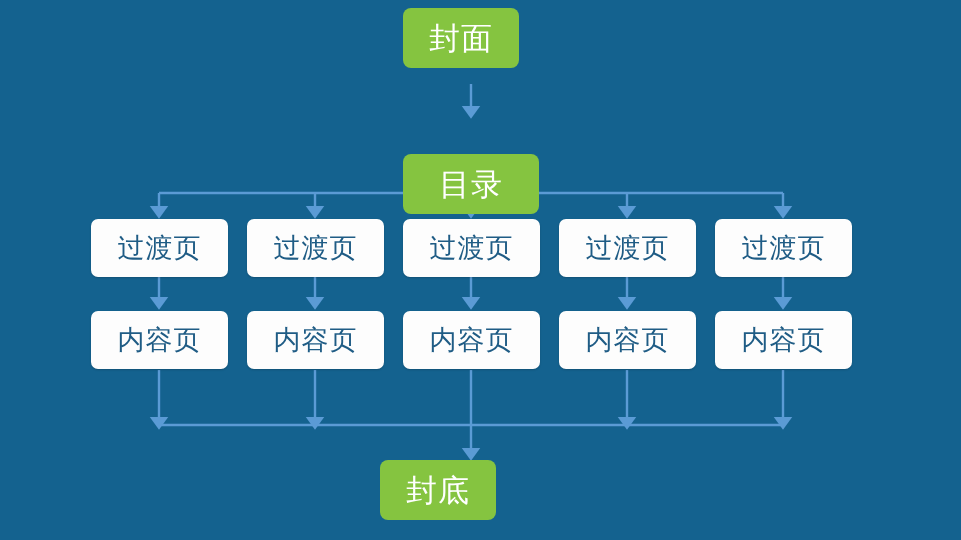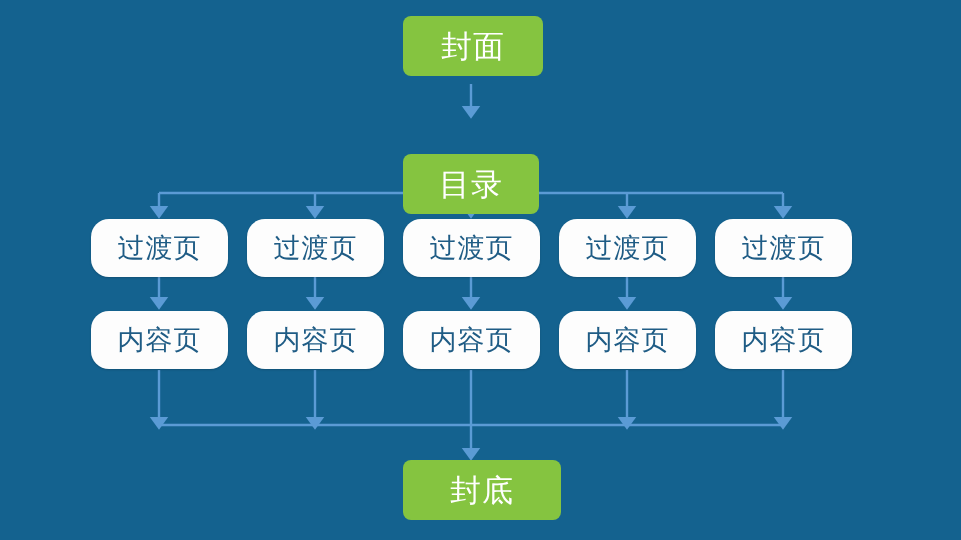--- a/index.html
+++ b/index.html
@@ -24,21 +24,21 @@
     top: 0;
     width: 961px;
     height: 540px;
   }
   .node {
     position: absolute;
     box-sizing: border-box;
     display: flex;
     align-items: center;
     justify-content: center;
-    border-radius: 18px;
+    border-radius: 7px;
     letter-spacing: 1px;
     line-height: 1;
     white-space: nowrap;
     z-index: 3;
   }
   .node-green {
     background: #85c440;
     color: #ffffff;
     font-size: 31px;
     border-radius: 8px;
@@ -87,21 +87,21 @@
       <line x1="471" y1="370" x2="471" y2="425"></line>
       <line x1="627" y1="370" x2="627" y2="425" marker-end="url(#arrow)"></line>
       <line x1="783" y1="370" x2="783" y2="425" marker-end="url(#arrow)"></line>
 
       <line x1="159" y1="425" x2="783" y2="425"></line>
 
       <line x1="471" y1="425" x2="471" y2="456" marker-end="url(#arrow)"></line>
     </g>
   </svg>
 
-  <div class="node node-green" style="left:403px; top:16px; width:140px; height:60px;">
+  <div class="node node-green" style="left:403px; top:8px; width:116px; height:60px;">
     <span>封面</span>
   </div>
 
   <div class="node node-green" style="left:403px; top:118px; width:136px; height:60px;margin-top:36px;">
     <span>目录</span>
   </div>
 
   <div class="node node-white" style="left:91px; top:219px; width:137px; height:58px;">
     <span>过渡页</span>
   </div>
@@ -127,17 +127,17 @@
   <div class="node node-white" style="left:403px; top:311px; width:137px; height:58px;">
     <span>内容页</span>
   </div>
   <div class="node node-white" style="left:559px; top:311px; width:137px; height:58px;">
     <span>内容页</span>
   </div>
   <div class="node node-white" style="left:715px; top:311px; width:137px; height:58px;">
     <span>内容页</span>
   </div>
 
-  <div class="node node-green" style="left:403px; top:460px; width:158px; height:60px;">
+  <div class="node node-green" style="left:380px; top:460px; width:116px; height:60px;">
     <span>封底</span>
   </div>
 
 </div>
 
 </body></html>

